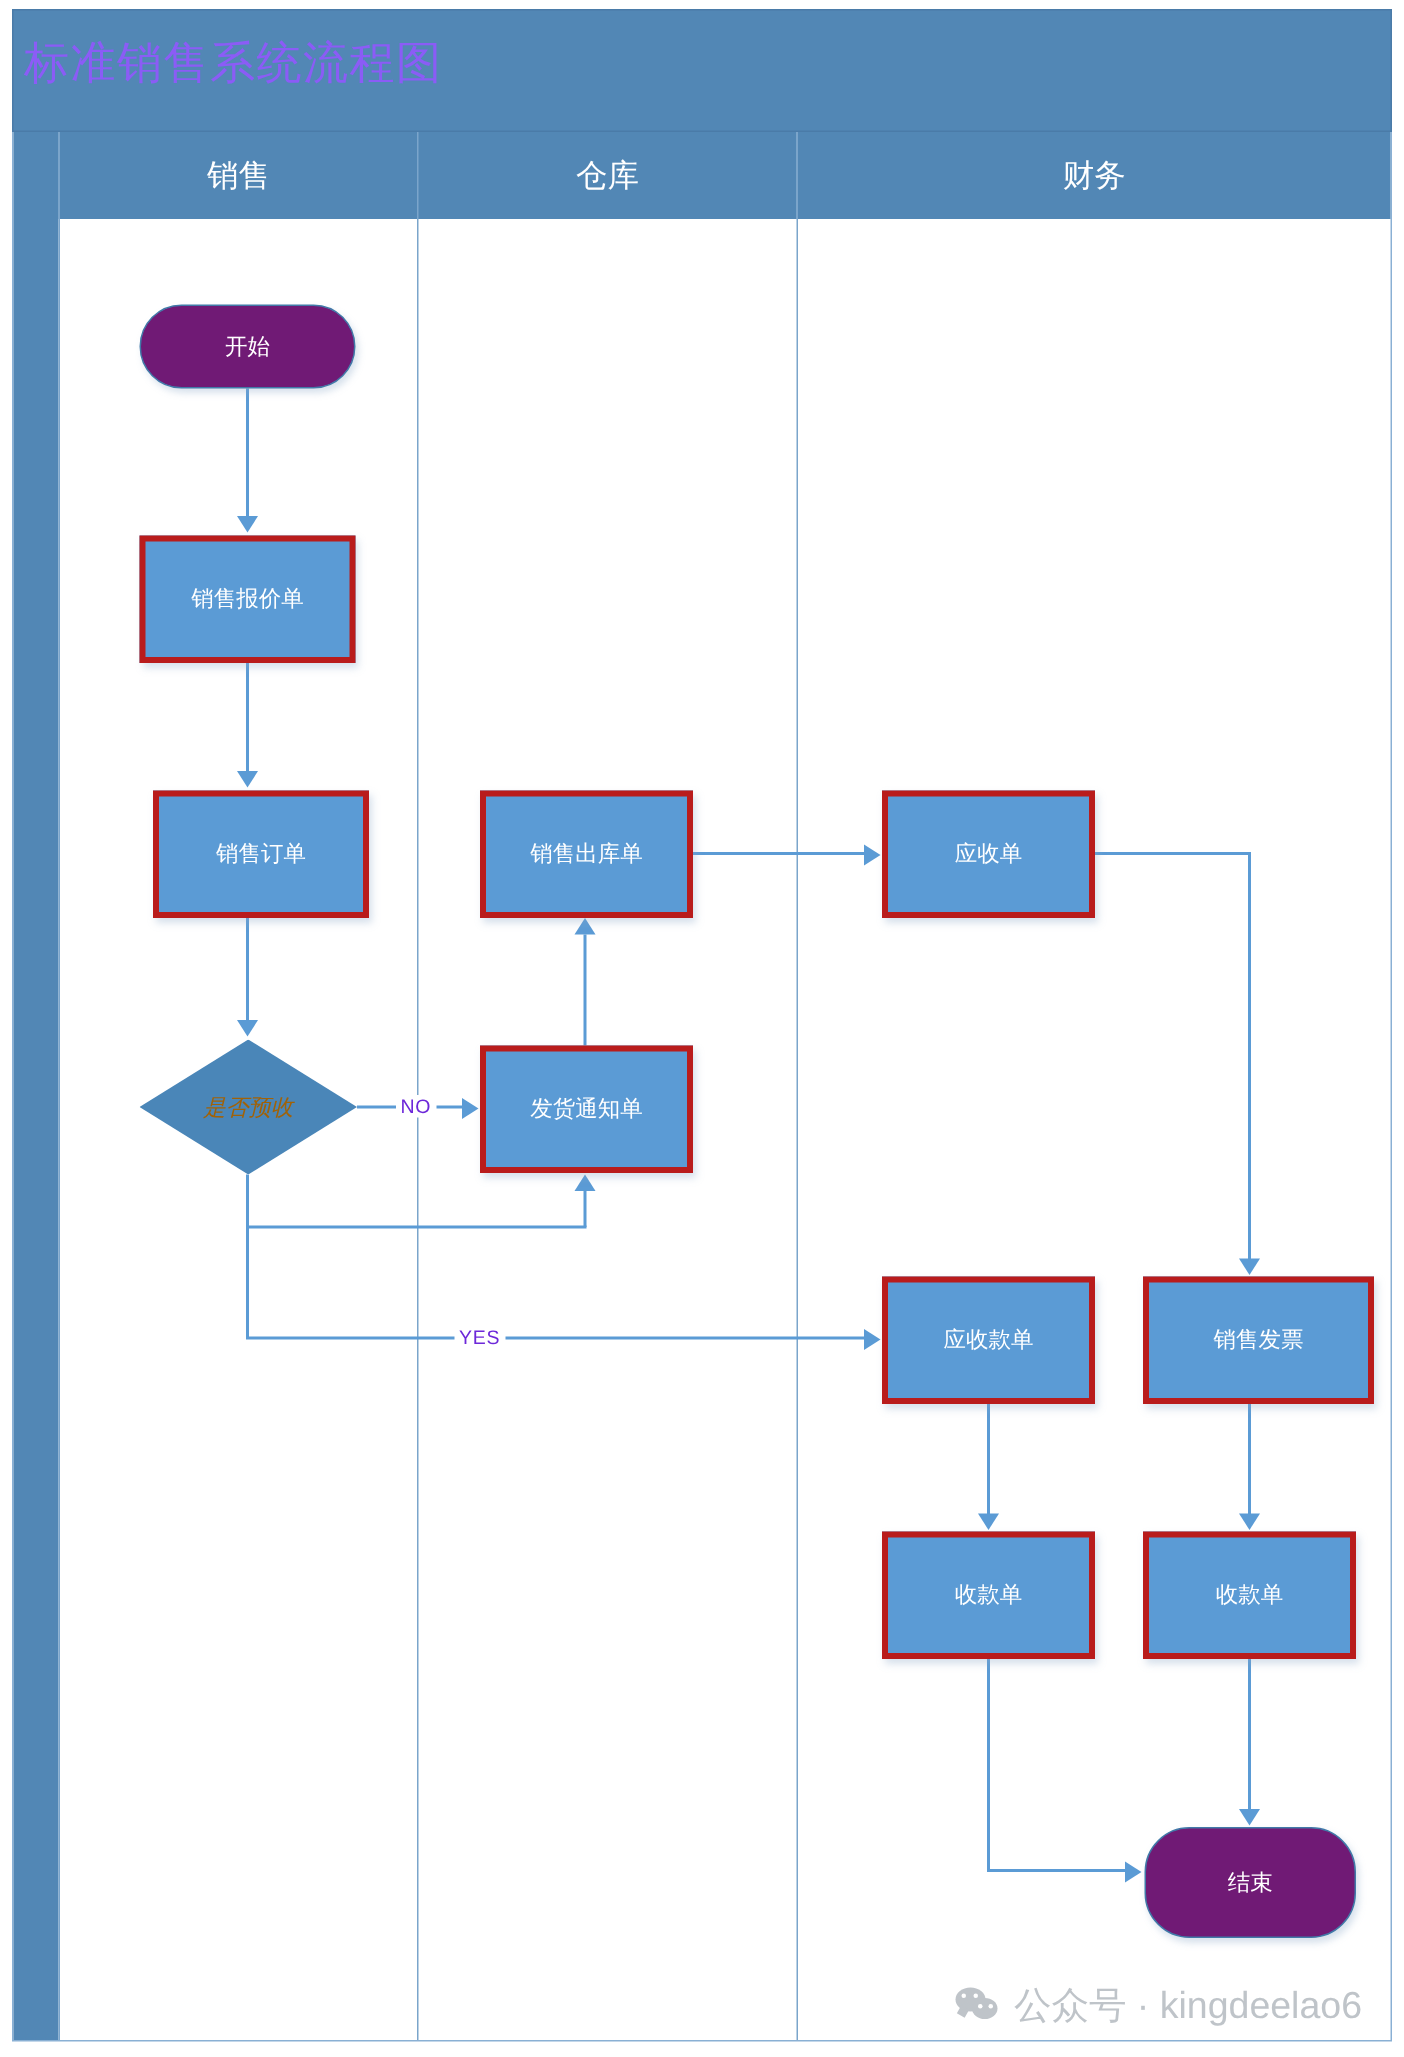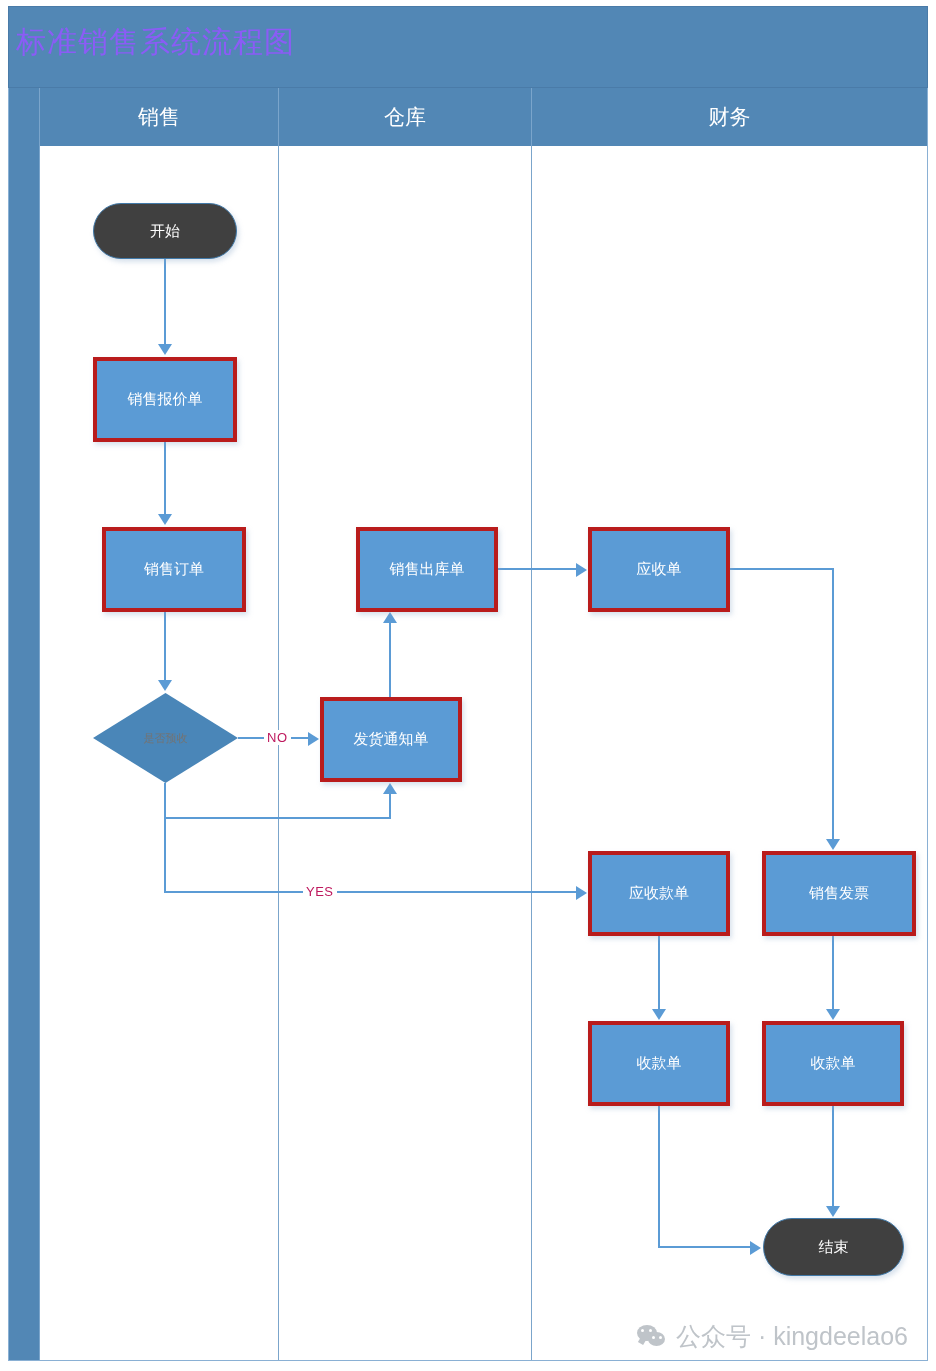--- a/index.html
+++ b/index.html
@@ -19,35 +19,35 @@
              box-sizing:border-box;border-left:1px solid #7ba5cb;
              color:#fff;font-size:21px;display:flex;align-items:center;justify-content:center;}
   .lane-body{position:absolute;top:146px;height:1214px;box-sizing:border-box;
              border-left:1px solid #7ba5cb;}
 
   
   .node{position:absolute;box-sizing:border-box;display:flex;align-items:center;
         justify-content:center;color:#ffffff;font-size:15px;text-align:center;
         box-shadow:2px 3px 5px rgba(140,170,200,.35);}
   .proc{background:#5b9bd5;border:4px solid #b91c1c;}
-  .term{background:#404040;border:1px solid #4179a8;border-radius:30px;}
+  .term{background:#701a75;border:1px solid #4179a8;border-radius:30px;}
   .diamond{background:transparent;box-shadow:none;}
   .diamond .dshape{position:absolute;left:0;top:0;width:100%;height:100%;
         background:#4a86b8;clip-path:polygon(50% 0,100% 50%,50% 100%,0 50%);}
-  .diamond .dlabel{position:relative;z-index:2;color:#737373;font-size:11px;}
+  .diamond .dlabel{position:relative;z-index:2;color:#a16207;font-size:15px;font-style:italic;}
 
   
   .ln{position:absolute;background:#5b9bd5;}
   .lnh{height:2px;}
   .lnv{width:2px;}
   .arw{position:absolute;width:0;height:0;}
   .arw-d{border-left:7px solid transparent;border-right:7px solid transparent;border-top:11px solid #5b9bd5;}
   .arw-u{border-left:7px solid transparent;border-right:7px solid transparent;border-bottom:11px solid #5b9bd5;}
   .arw-r{border-top:7px solid transparent;border-bottom:7px solid transparent;border-left:11px solid #5b9bd5;}
-  .edge-label{position:absolute;color:#be185d;font-size:13px;background:#ffffff;
+  .edge-label{position:absolute;color:#6d28d9;font-size:13px;background:#ffffff;
               padding:0 3px;letter-spacing:.5px;}
 
   
   .watermark{position:absolute;right:28px;bottom:18px;display:flex;align-items:center;
              gap:9px;color:#bfc4c9;font-size:25px;white-space:nowrap;}
   .wx{position:relative;width:30px;height:24px;flex:none;}
   .wx b1,.wx .b1,.wx .b2{position:absolute;background:#bfc4c9;border-radius:50%;}
   .wx .b1{left:0;top:0;width:20px;height:16px;}
   .wx .b2{left:11px;top:7px;width:17px;height:14px;}
   .wx .tail1{position:absolute;left:2px;top:13px;width:6px;height:6px;background:#bfc4c9;
@@ -125,33 +125,33 @@
 
   <div class="node proc" style="left:102px;top:527px;width:144px;height:85px;">销售订单</div>
 
   <div class="node diamond" style="left:93px;top:693px;width:145px;height:90px;">
     <div class="dshape"></div>
     <div class="dlabel">是否预收</div>
   </div>
 
   <div class="node proc" style="left:320px;top:697px;width:142px;height:85px;">发货通知单</div>
 
-  <div class="node proc" style="left:320px;top:527px;width:142px;height:85px;margin-left:36px;">销售出库单</div>
+  <div class="node proc" style="left:320px;top:527px;width:142px;height:85px;">销售出库单</div>
 
   <div class="node proc" style="left:588px;top:527px;width:142px;height:85px;">应收单</div>
 
   <div class="node proc" style="left:588px;top:851px;width:142px;height:85px;">应收款单</div>
 
   <div class="node proc" style="left:762px;top:851px;width:154px;height:85px;">销售发票</div>
 
   <div class="node proc" style="left:588px;top:1021px;width:142px;height:85px;">收款单</div>
 
   <div class="node proc" style="left:762px;top:1021px;width:142px;height:85px;">收款单</div>
 
-  <div class="node term" style="left:763px;top:1218px;width:141px;height:58px;">结束</div>
+  <div class="node term" style="left:763px;top:1218px;width:141px;height:74px;">结束</div>
 
   <div class="watermark">
     <span class="wx">
       <span class="b1"></span>
         <span class="b2"></span>
         <span class="tail1"></span>
       <span class="d" style="left:4px;top:4px;"></span>
       <span class="d" style="left:12px;top:4px;"></span>
       <span class="d" style="left:15px;top:11px;"></span>
       <span class="d" style="left:22px;top:11px;"></span>

